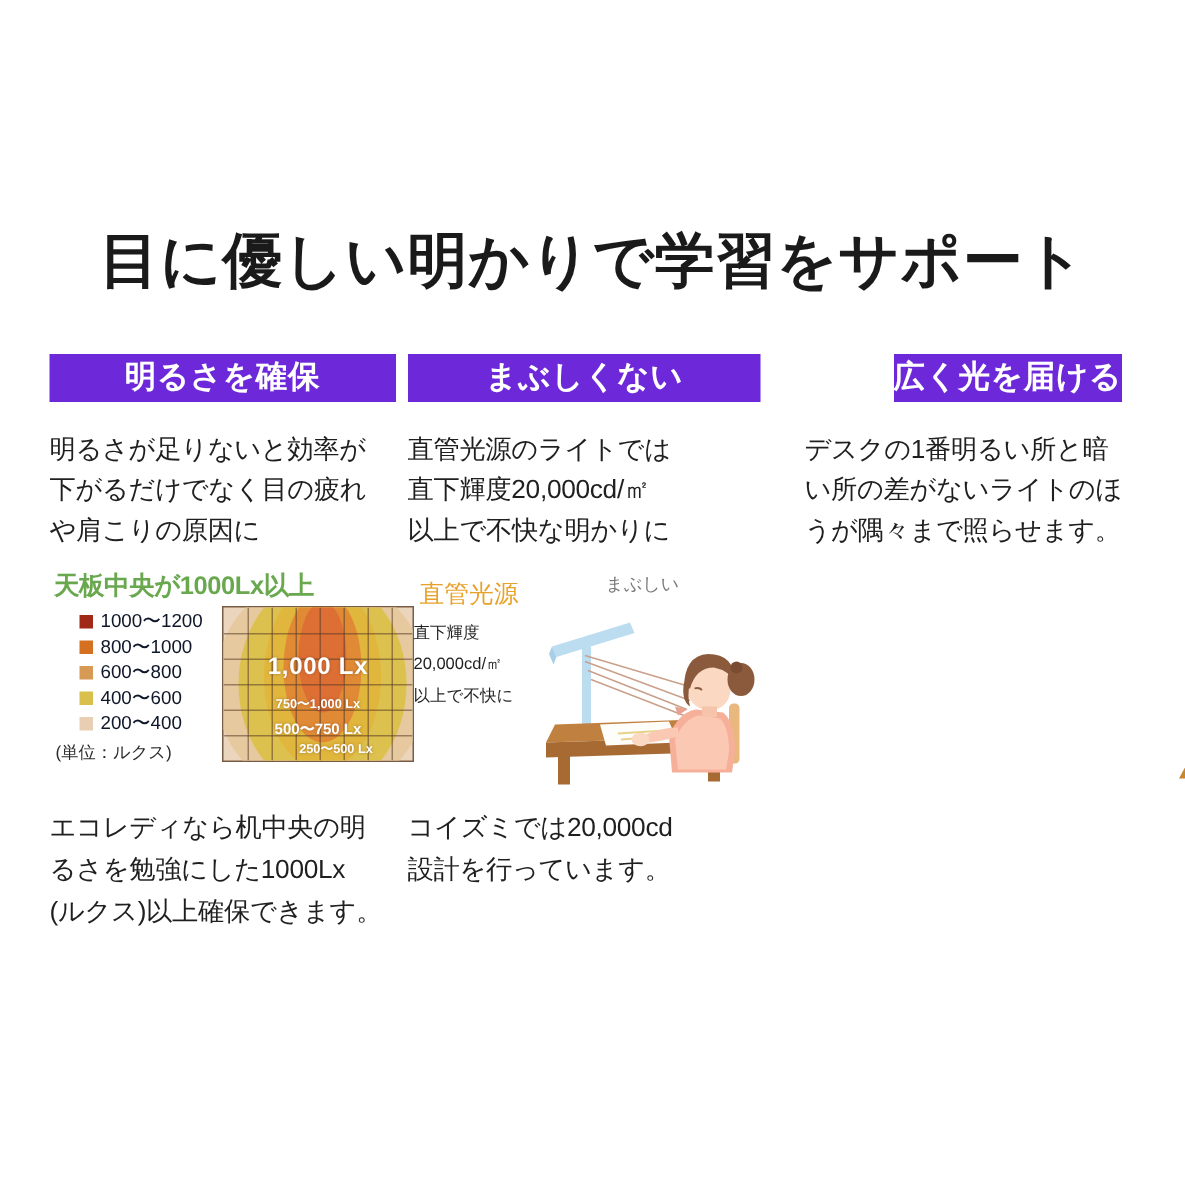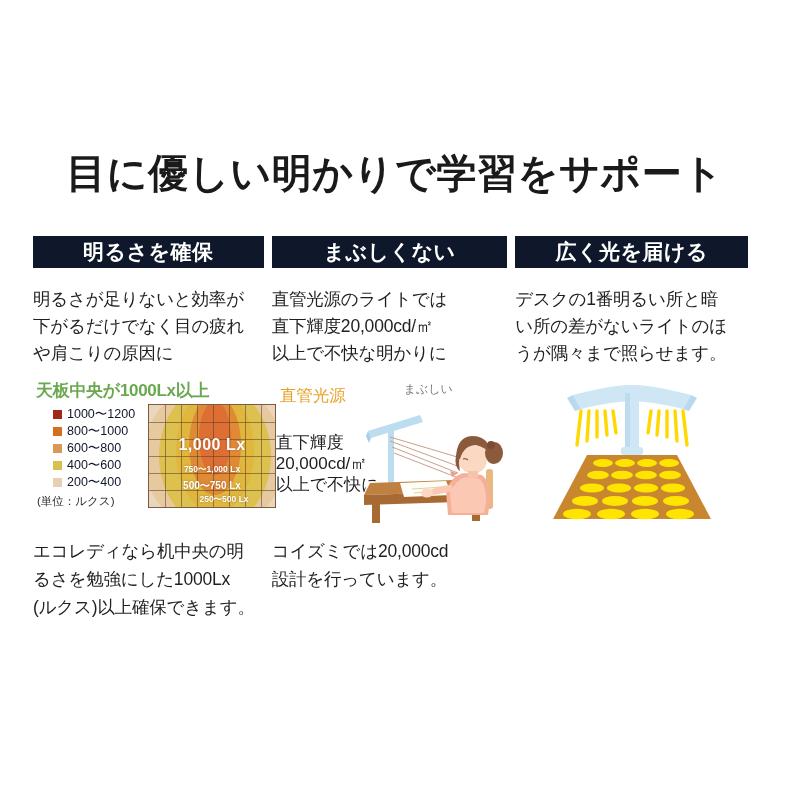--- a/index.html
+++ b/index.html
@@ -45,24 +45,24 @@
     width: 715px;
     display: flex;
     gap: 8px;
   }
   .col {
     width: 231px;
     display: flex;
     flex-direction: column;
   }
   .col-2 { width: 236px; }
-  .col-3 { width: 233px; }
+  .col-3 { width: 233px; align-items: flex-end; }
 
   .col-header {
-    background: #0f172a;
+    background: #6d28d9;
     color: #ffffff;
     font-size: 21px;
     font-weight: 700;
     text-align: center;
     line-height: 32px;
     height: 32px;
     letter-spacing: 0.5px;
     white-space: nowrap;
   }
 
@@ -185,25 +185,24 @@
     top: 6px;
     font-size: 16.5px;
     font-weight: 400;
     color: #e8a22a;
     white-space: nowrap;
   }
   .fig2-side {
     position: absolute;
     left: 4px;
     top: 33px;
-    font-size: 17px;
+    font-size: 11px;
     line-height: 21px;
     color: #1f1f1f;
     white-space: nowrap;
-    margin-top: 20px;
   }
   .fig2-dazzle {
     position: absolute;
     left: 132px;
     top: 2px;
     font-size: 12px;
     color: #7a7a7a;
     white-space: nowrap;
     font-family: "DejaVu Sans", sans-serif;
   }

